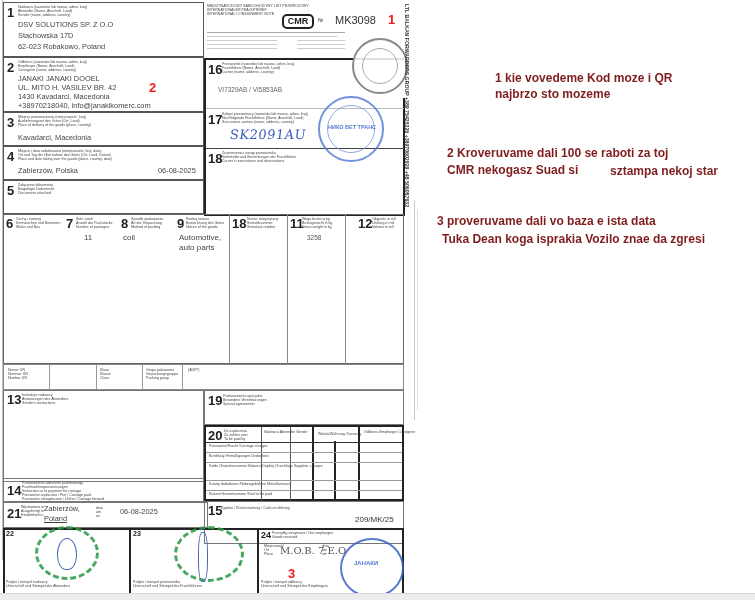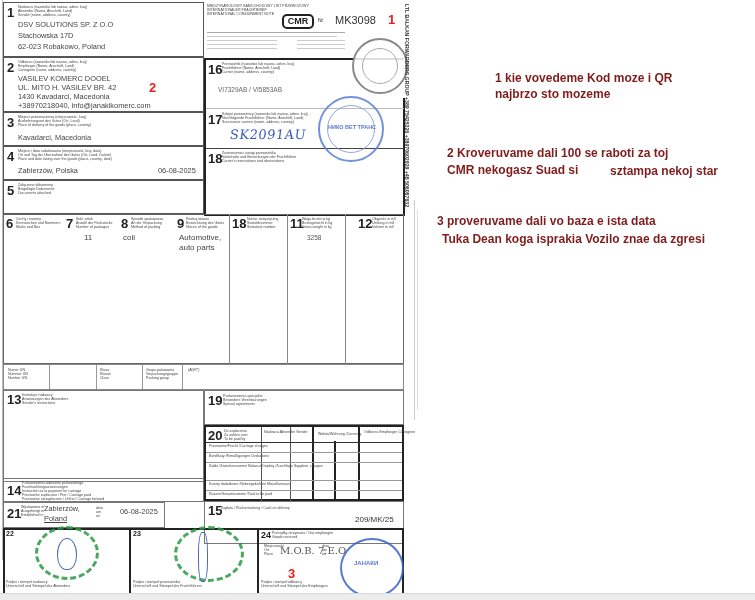--- a/index.html
+++ b/index.html
@@ -36,21 +36,21 @@
     <span class="val" style="left:14px; top:16px;">DSV SOLUTIONS SP. Z O.O</span>
     <span class="val" style="left:14px; top:27px;">Stachowska 17D</span>
     <span class="val" style="left:14px; top:38px;">62-023 Robakowo, Poland</span>
   </div>
 
   <div class="box" style="left:3px; top:57px; width:201px; height:55px; border-color:#555;">
     <span class="num" style="left:3px; top:2px;">2</span>
     <span class="tiny" style="left:14px; top:2px;">Odbiorca (nazwisko lub nazwa, adres, kraj)</span>
     <span class="tiny" style="left:14px; top:6px;">Empfänger (Name, Anschrift, Land)</span>
     <span class="tiny" style="left:14px; top:10px;">Consignee (name, address, country)</span>
-    <span class="val" style="left:14px; top:15px;">VASILEV KOMERC DOOEL</span>
+    <span class="val" style="left:14px; top:15px;">JANAKI JANAKI DOOEL</span>
     <span class="val" style="left:14px; top:24px;">UL. MITO H. VASILEV BR. 42</span>
     <span class="val" style="left:14px; top:33px;">1430 Kavadarci, Macedonia</span>
     <span class="val" style="left:14px; top:42px;">+38970218040, info@janakikomerc.com</span>
     <span class="rednum" style="left:145px; top:22px;">2</span>
   </div>
 
   <div class="box" style="left:3px; top:112px; width:201px; height:34px; border-color:#555;">
     <span class="num" style="left:3px; top:2px;">3</span>
     <span class="tiny" style="left:14px; top:2px;">Miejsce przeznaczenia (miejscowość, kraj)</span>
     <span class="tiny" style="left:14px; top:6px;">Auslieferungsort des Gutes (Ort, Land)</span>
@@ -247,21 +247,21 @@
 
   <div class="box" style="left:3px; top:478px; width:201px; height:24px; border-color:#777;">
     <span class="num" style="left:3px; top:4px;">14</span>
     <span class="tiny" style="left:18px; top:2px;">Postanowienia odnośnie przewoźnego</span>
     <span class="tiny" style="left:18px; top:6px;">Frachtzahlungsanweisungen</span>
     <span class="tiny" style="left:18px; top:10px;">Instruction as to payment for carriage</span>
     <span class="tiny" style="left:18px; top:14px;">Przewoźne zapłacone / Frei / Carriage paid</span>
     <span class="tiny" style="left:18px; top:18px;">Przewoźne niezapłacone / Unfrei / Carriage forward</span>
   </div>
 
-  <div class="box" style="left:3px; top:502px; width:162px; height:26px; border-color:#777;">
+  <div class="box" style="left:3px; top:502px; width:205px; height:26px; border-color:#777;">
     <span class="num" style="left:3px; top:3px;">21</span>
     <span class="tiny" style="left:17px; top:2px;">Wystawiono w</span>
     <span class="tiny" style="left:17px; top:6px;">Ausgefertigt in</span>
     <span class="tiny" style="left:17px; top:10px;">Established in</span>
     <span class="val" style="left:40px; top:0;">Zabierzów,</span>
     <span class="val" style="left:40px; top:10px;text-decoration:underline;">Poland</span>
     <span class="tiny" style="left:92px; top:3px; white-space:normal; width:8px;">dnia am on</span>
     <span class="val" style="left:116px; top:3px;">06-08-2025</span>
   </div>
 

